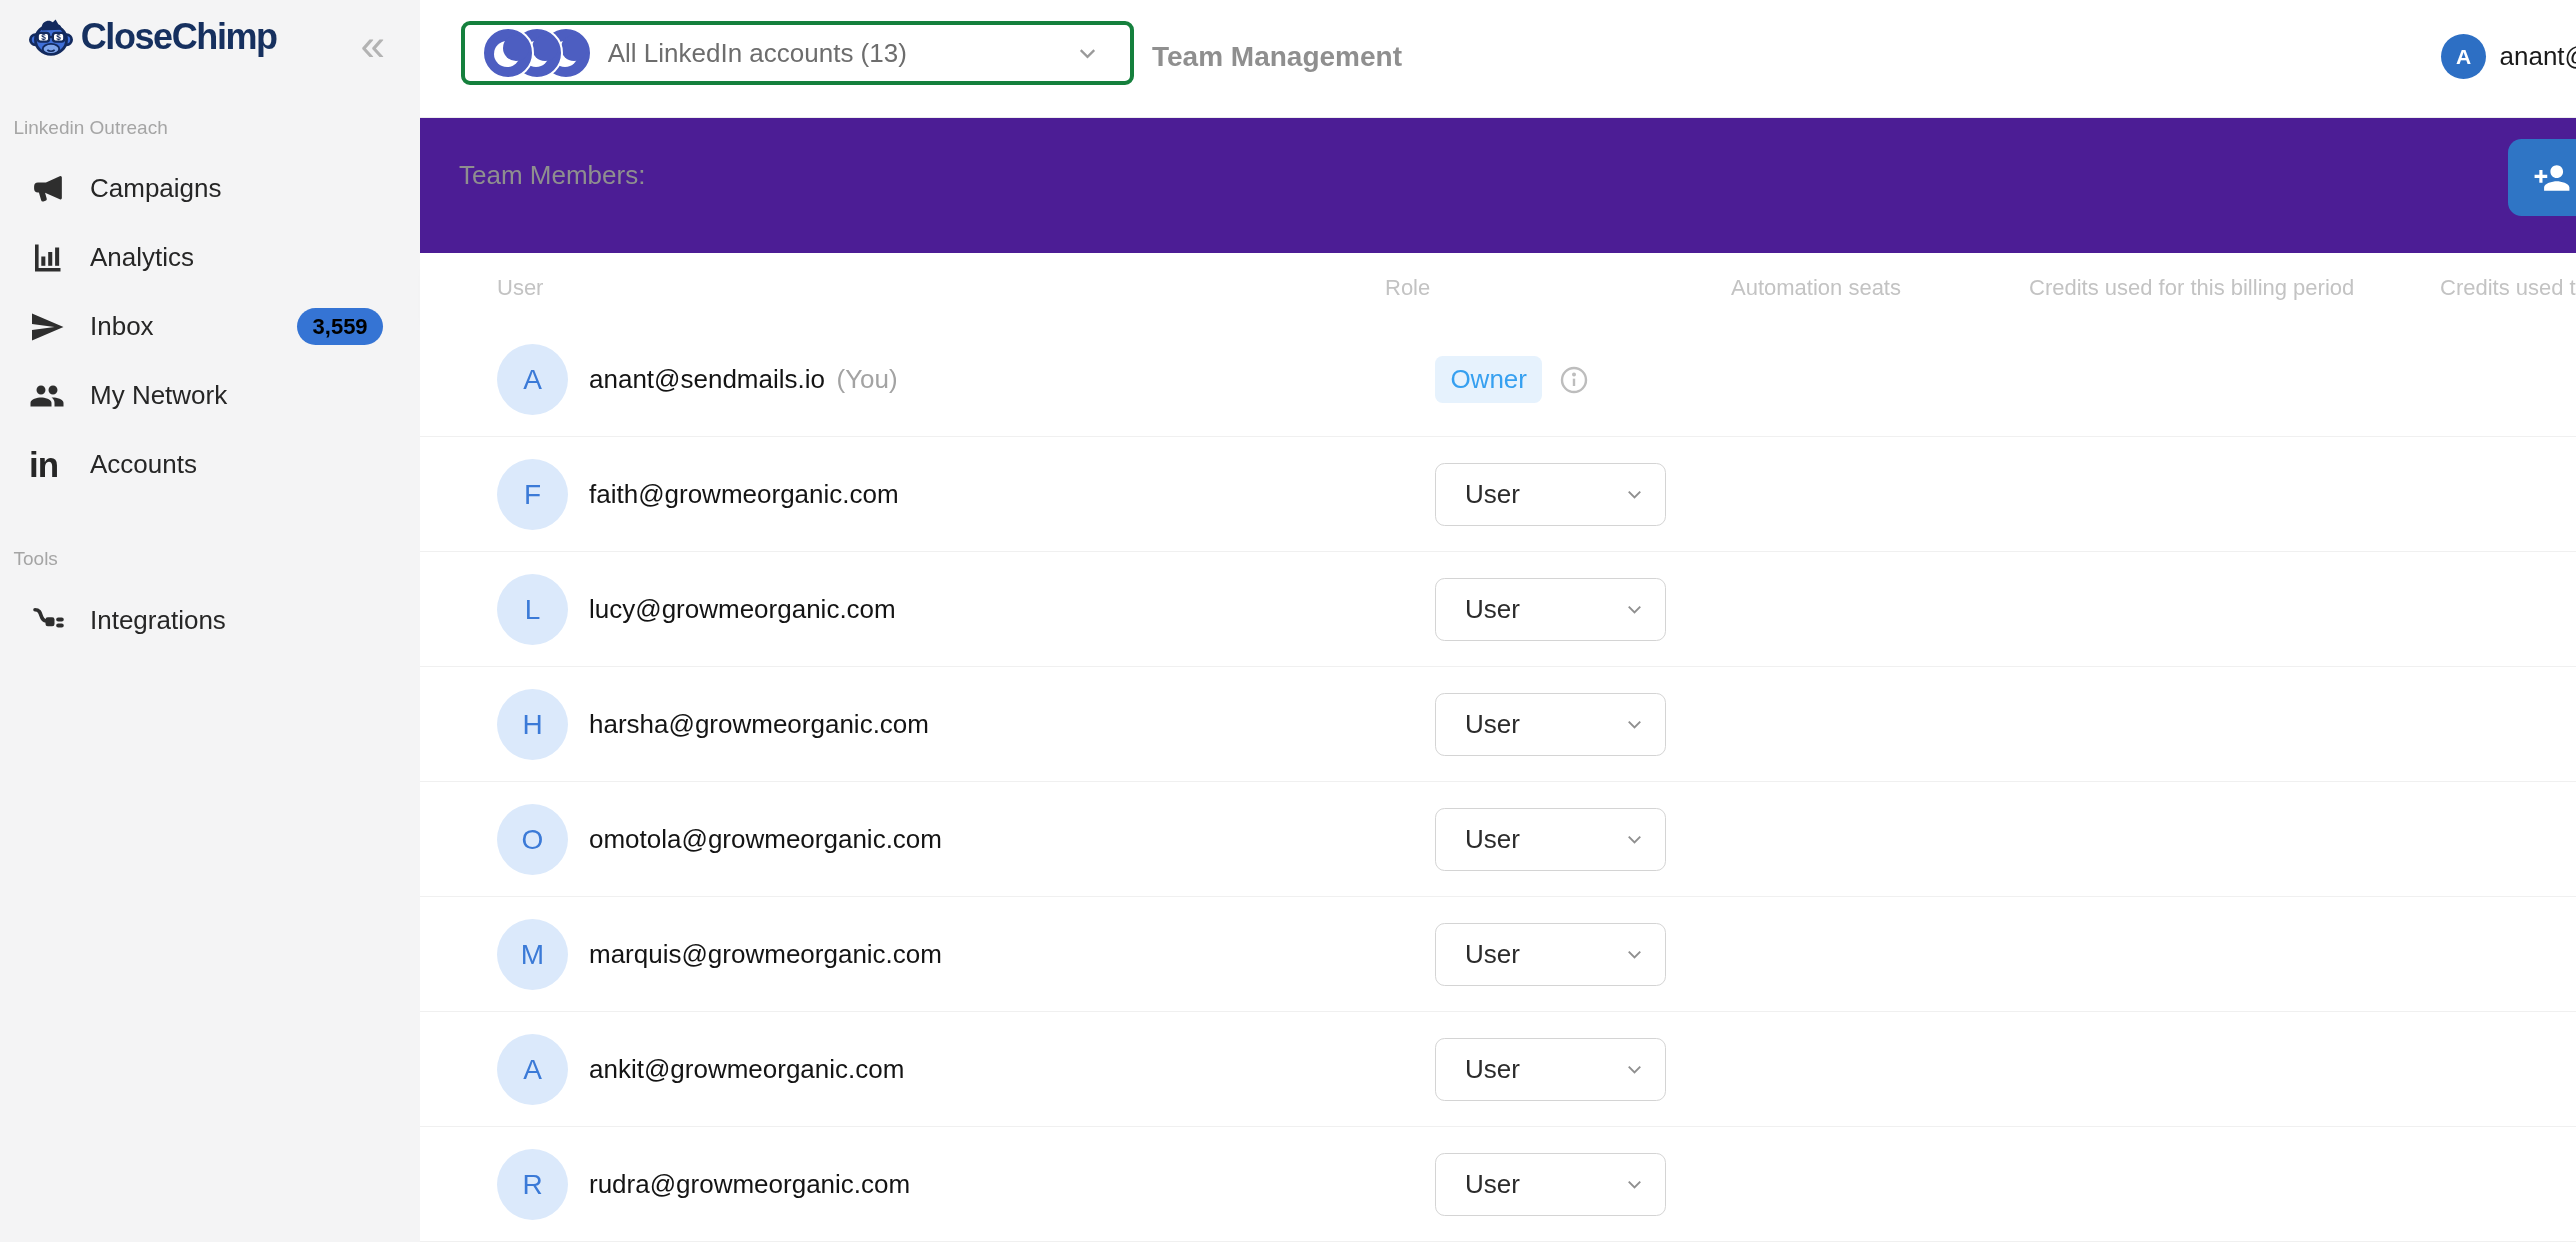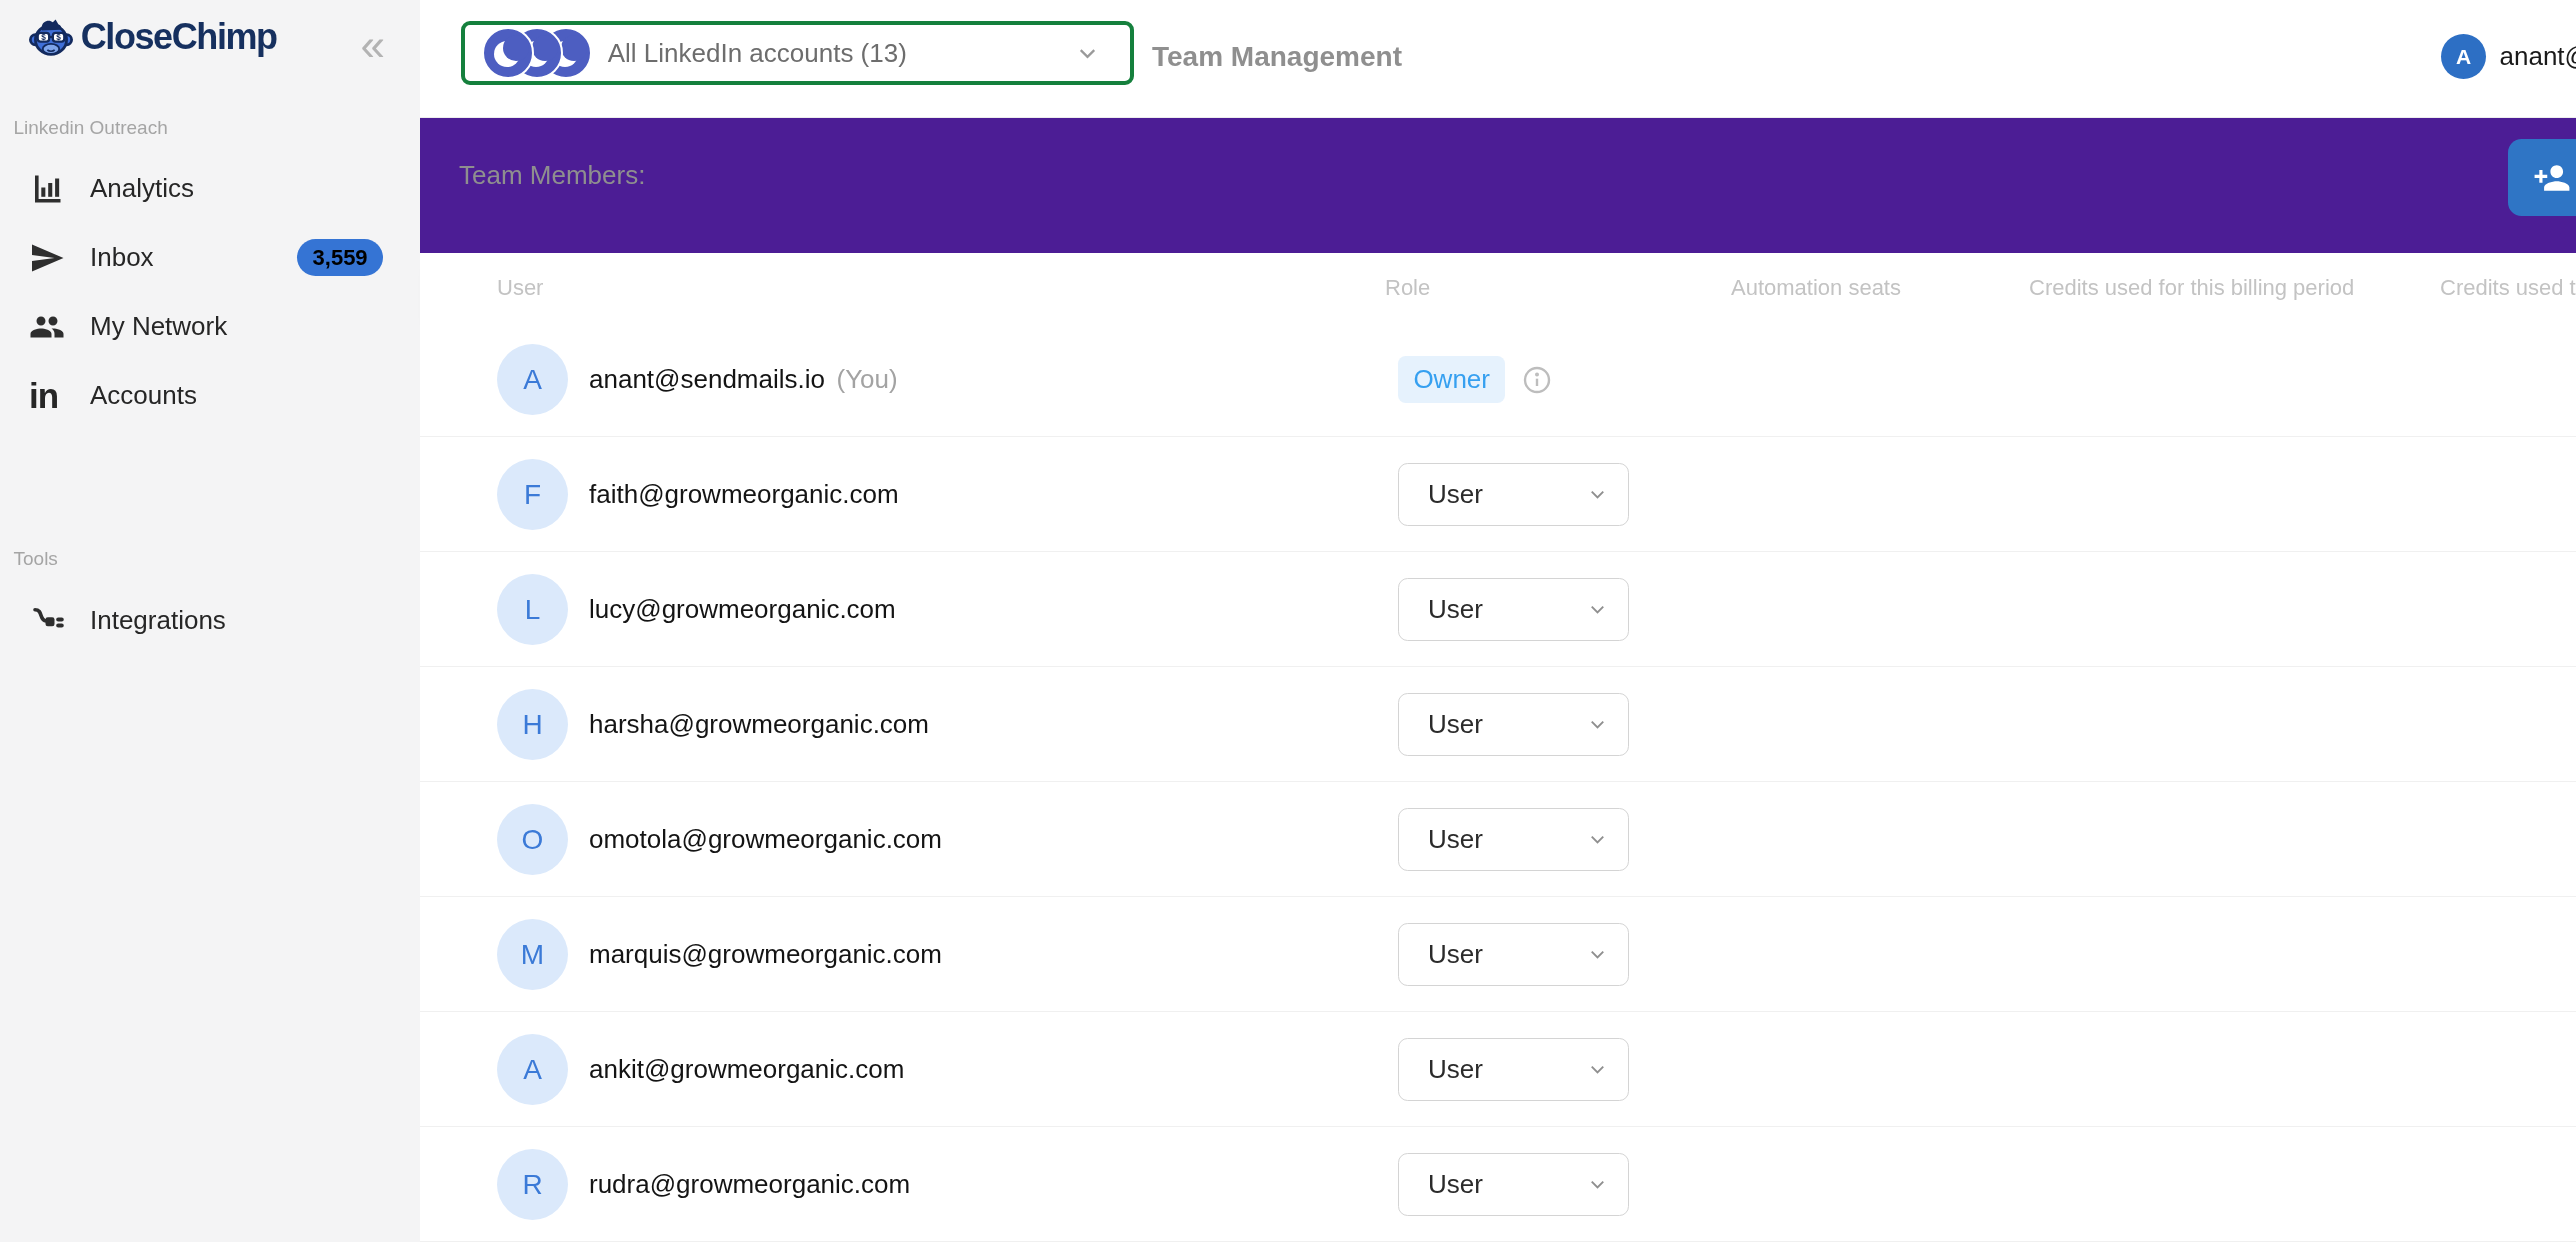--- a/index.html
+++ b/index.html
@@ -69,21 +69,21 @@
   .th-credits { left:1609px; } .th-credits2 { left:2020px; }
 
   .rows { position:absolute; top:69px; left:0; right:0; }
   .row { height:115px; border-bottom:1px solid #f0f0f0; position:relative; background:#fff; }
   .avatar { position:absolute; left:77px; top:22px; width:71px; height:71px; border-radius:50%;
             background:#dbe9fb; display:flex; align-items:center; justify-content:center;
             font-size:28px; color:#3b7ad7; }
   .email-cell { position:absolute; left:169px; top:0; height:115px; display:flex;
                 align-items:center; gap:11.5px; font-size:26px; color:#141414; }
   .you { color:#a3a3a3; }
-  .role-cell { position:absolute; left:978px; top:0; height:115px; display:flex;
+  .role-cell { position:absolute; left:1015px; top:0; height:115px; display:flex;
                align-items:center; gap:15.4px;justify-content:center; }
   .owner-badge { background:#e6f2fd; color:#36a0f0; font-size:26px; padding:7.7px 15.4px;
                  border-radius:7.7px; }
   .info-icon { width:32px; height:32px; color:#bdbdbd; cursor:pointer; }
   .role-select { width:231px; height:63px; border:1px solid #d4d4d4; border-radius:9.6px;
                  background:#fff; display:flex; align-items:center; padding:0 19px 0 29px;
                  font-size:26px; color:#2b2b2b; cursor:pointer; }
   .role-select svg { margin-left:auto; width:23px; height:23px; color:#8f8f8f; }
 </style>
 </head>
@@ -108,20 +108,26 @@
       </svg>
       <span class="logo-text">CloseChimp</span>
     </div>
     <span class="collapse-btn">«</span>
 
     <div class="side-section sec-outreach">Linkedin Outreach</div>
 
     <nav class="nav nav-main">
       <div class="nav-item">
         <svg viewBox="0 0 24 24" fill="currentColor">
+          <path d="M20.5 3.5l-9.2 4.2H6a2.6 2.6 0 0 0-2.6 2.6v1.4A2.6 2.6 0 0 0 6 14.3h.6l1.5 5.2a1.2 1.2 0 0 0 1.5.8l1.4-.4a1.2 1.2 0 0 0 .8-1.5l-1.1-3.9 9.8 4.4a1 1 0 0 0 1.4-.9V4.4a1 1 0 0 0-1.4-.9z"></path>
+        </svg>
+        <span>Campaigns</span>
+      </div>
+      <div class="nav-item">
+        <svg viewBox="0 0 24 24" fill="currentColor">
           <path d="M4 3h2.4v15.6H21V21H4z"></path>
           <rect x="8.2" y="11" width="2.7" height="6.2"></rect>
           <rect x="12.8" y="8" width="2.7" height="9.2"></rect>
           <rect x="17.4" y="5" width="2.7" height="12.2"></rect>
         </svg>
         <span>Analytics</span>
       </div>
       <div class="nav-item">
         <svg viewBox="0 0 24 24" fill="currentColor">
           <path d="M2.01 21 23 12 2.01 3 2 10l15 2-15 2z"></path>

